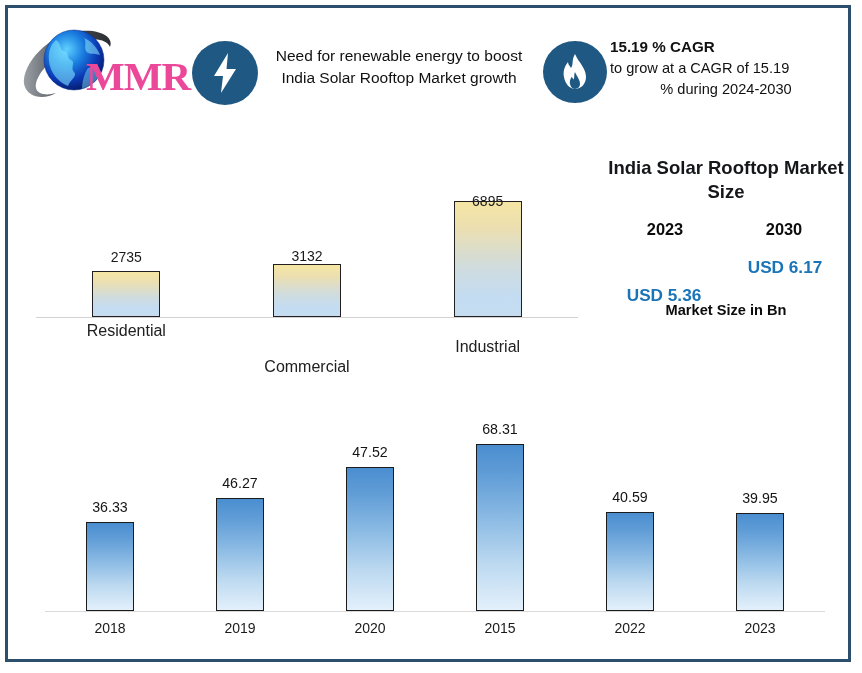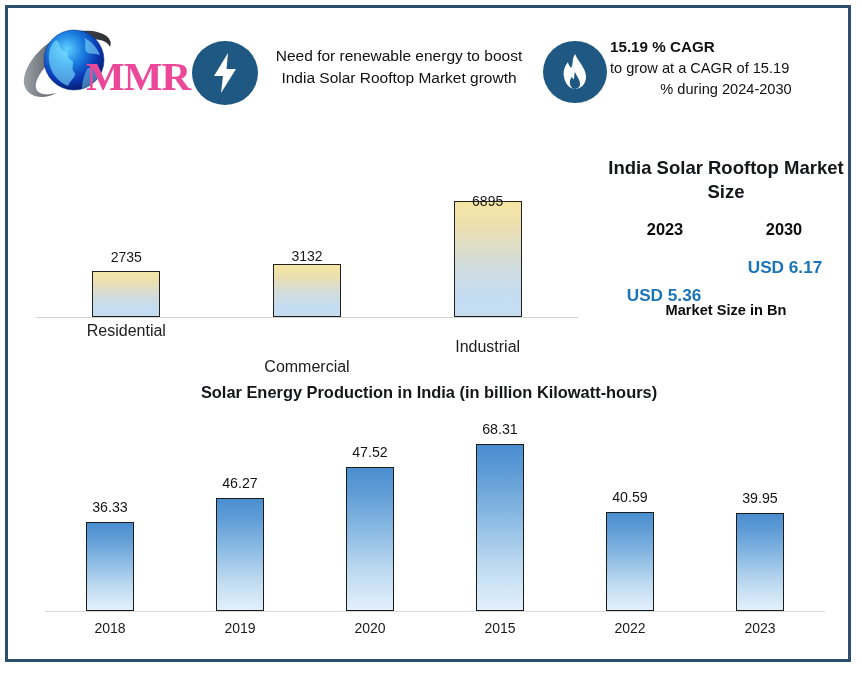--- a/index.html
+++ b/index.html
@@ -299,21 +299,20 @@
   <div class="market-panel">
     <div class="mp-title">India Solar Rooftop Market Size</div>
     <div class="mp-year mp-year-2023">2023</div>
     <div class="mp-year mp-year-2030">2030</div>
     <div class="mp-value mp-value-2023">USD 5.36</div>
     <div class="mp-value mp-value-2030">USD 6.17</div>
     <div class="mp-footer">Market Size in Bn</div>
   </div>
 
   <div class="chart-bottom">
-    <div class="chart-bottom-title">Solar Energy Production in India (in billion Kilowatt-hours)</div>
     <div class="bottom-axis"></div>
     <div id="bottom-bars">
         <div class="bottom-bar" style="left: 68px; width: 48px; height: 89px;"></div>
         <div class="bottom-bar-value" style="left: 42px; width: 100px; top: 131px;">36.33</div>
         <div class="bottom-bar-label" style="left: 42px; width: 100px;">2018</div>
         <div class="bottom-bar" style="left: 198px; width: 48px; height: 113px;"></div>
         <div class="bottom-bar-value" style="left: 172px; width: 100px; top: 107px;">46.27</div>
         <div class="bottom-bar-label" style="left: 172px; width: 100px;">2019</div>
         <div class="bottom-bar" style="left: 328px; width: 48px; height: 144px;"></div>
         <div class="bottom-bar-value" style="left: 302px; width: 100px; top: 76px;">47.52</div>

